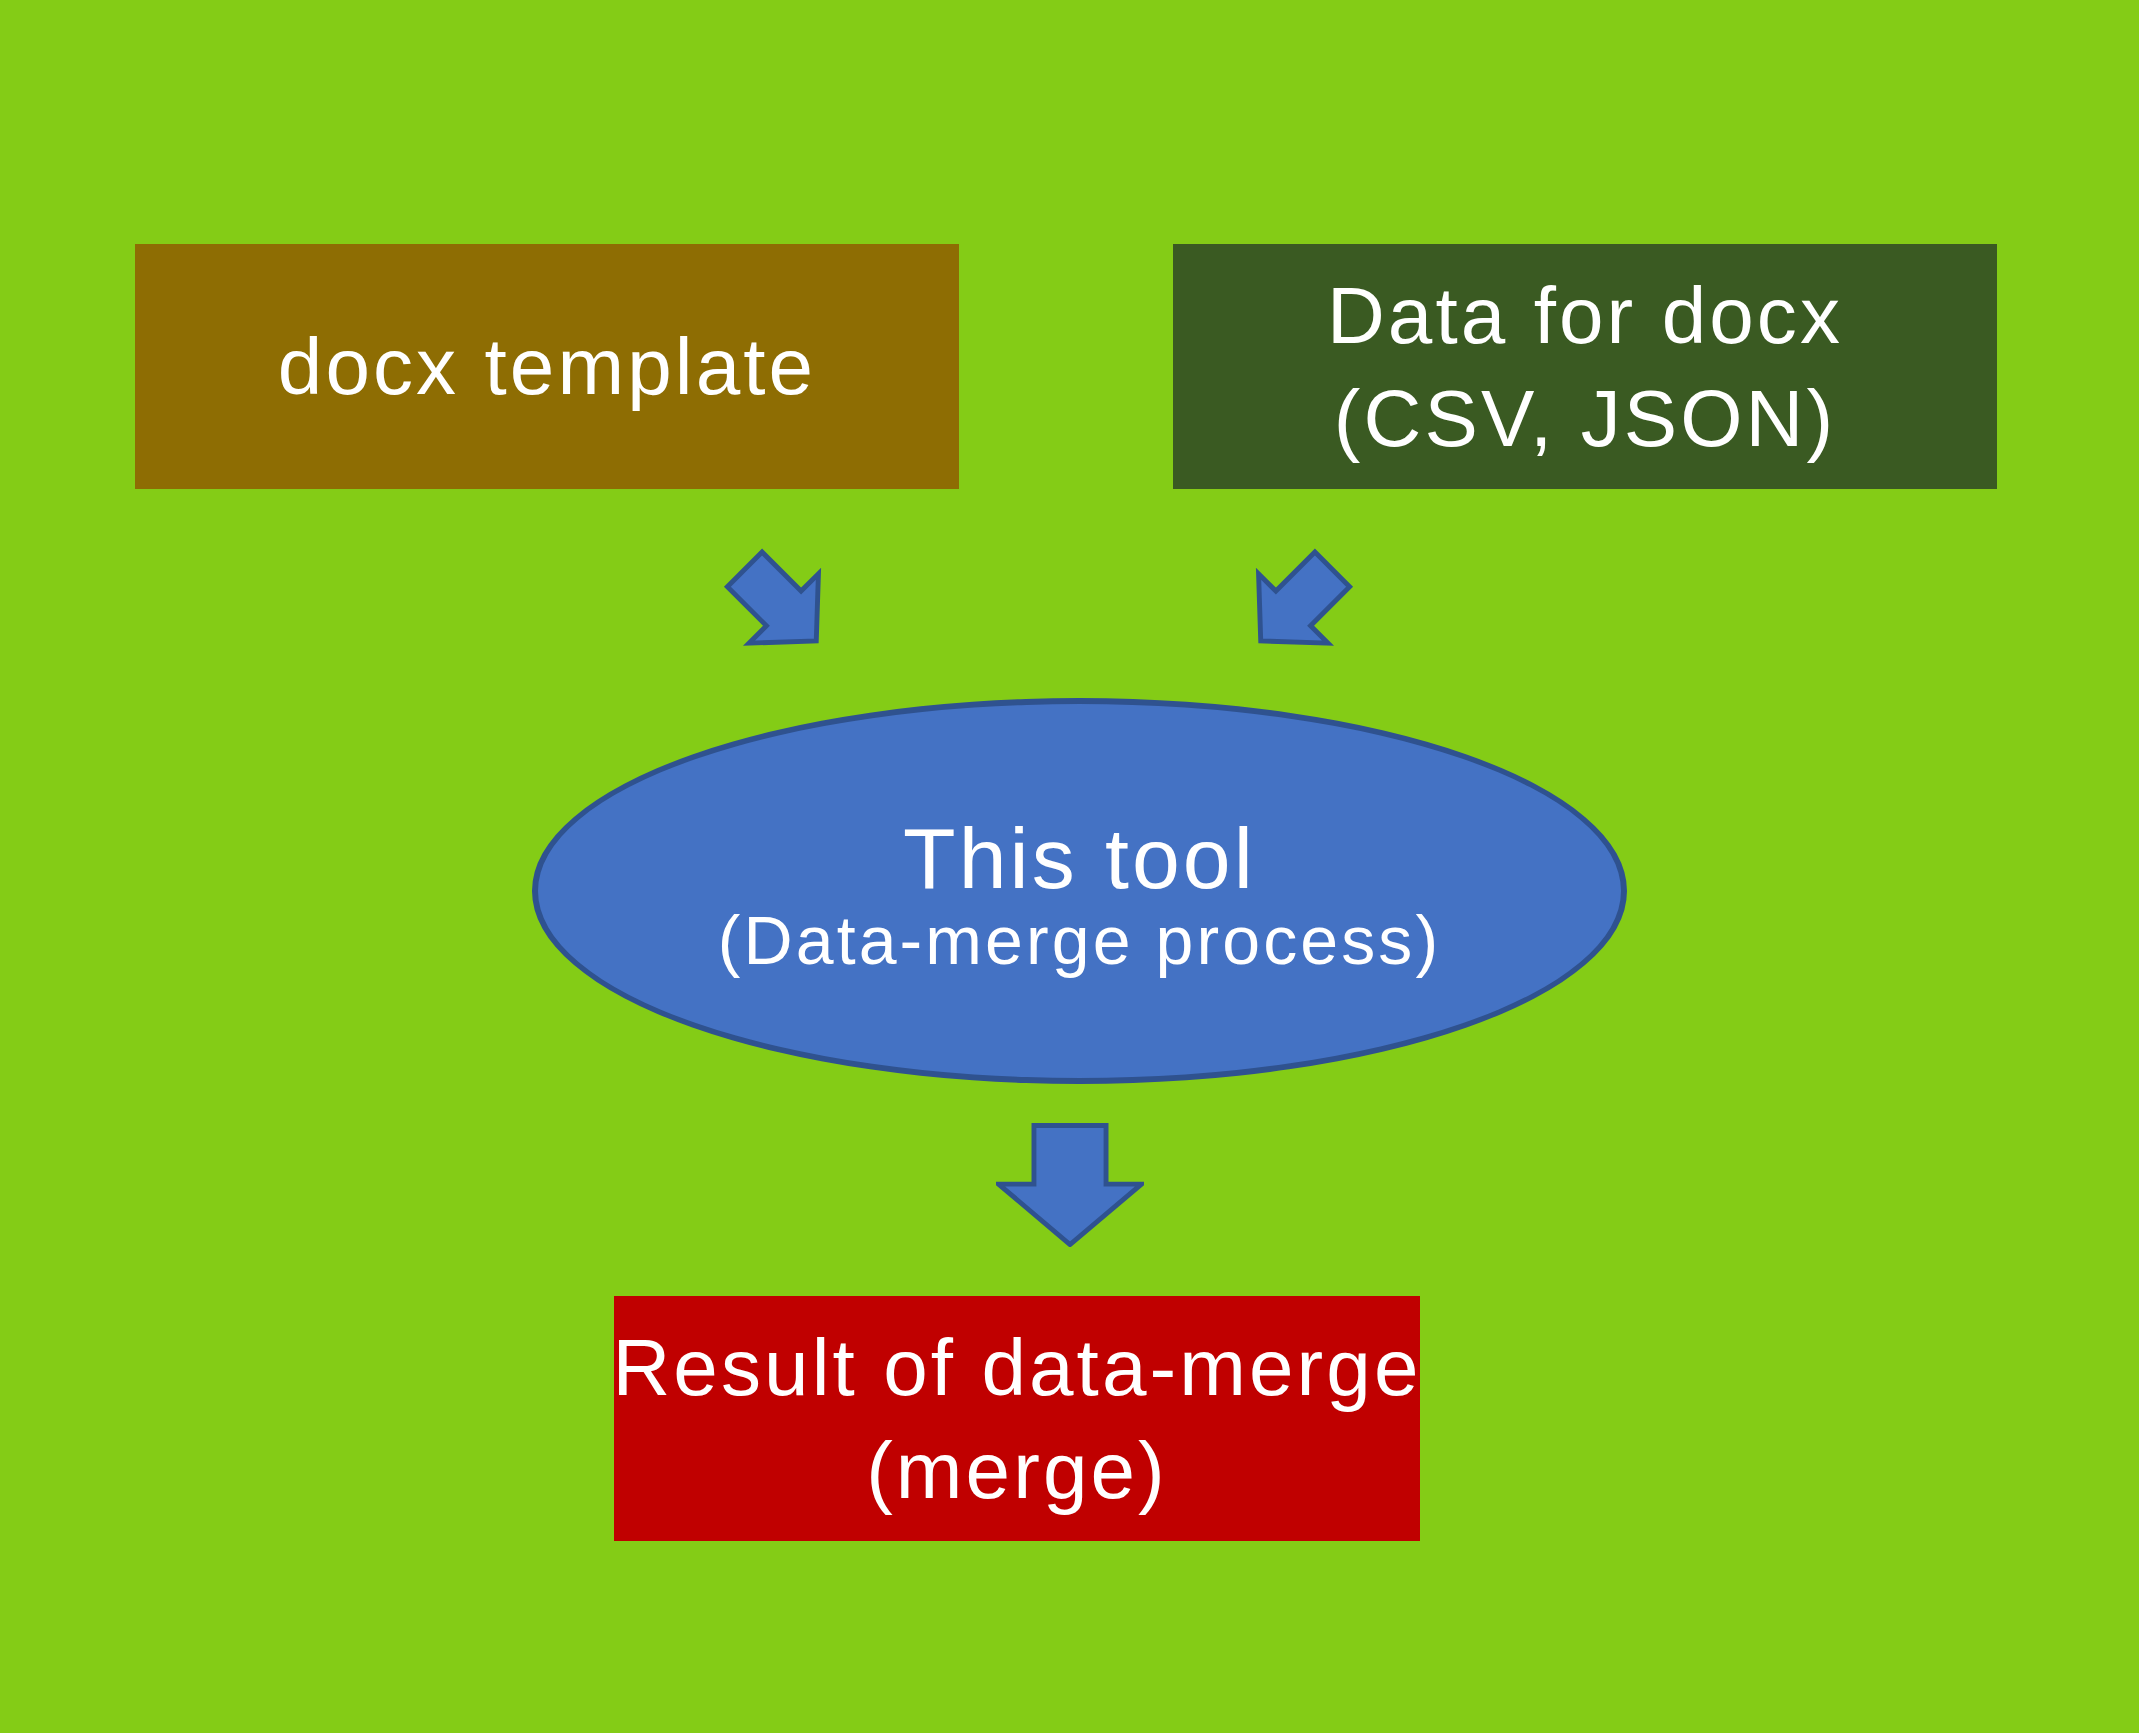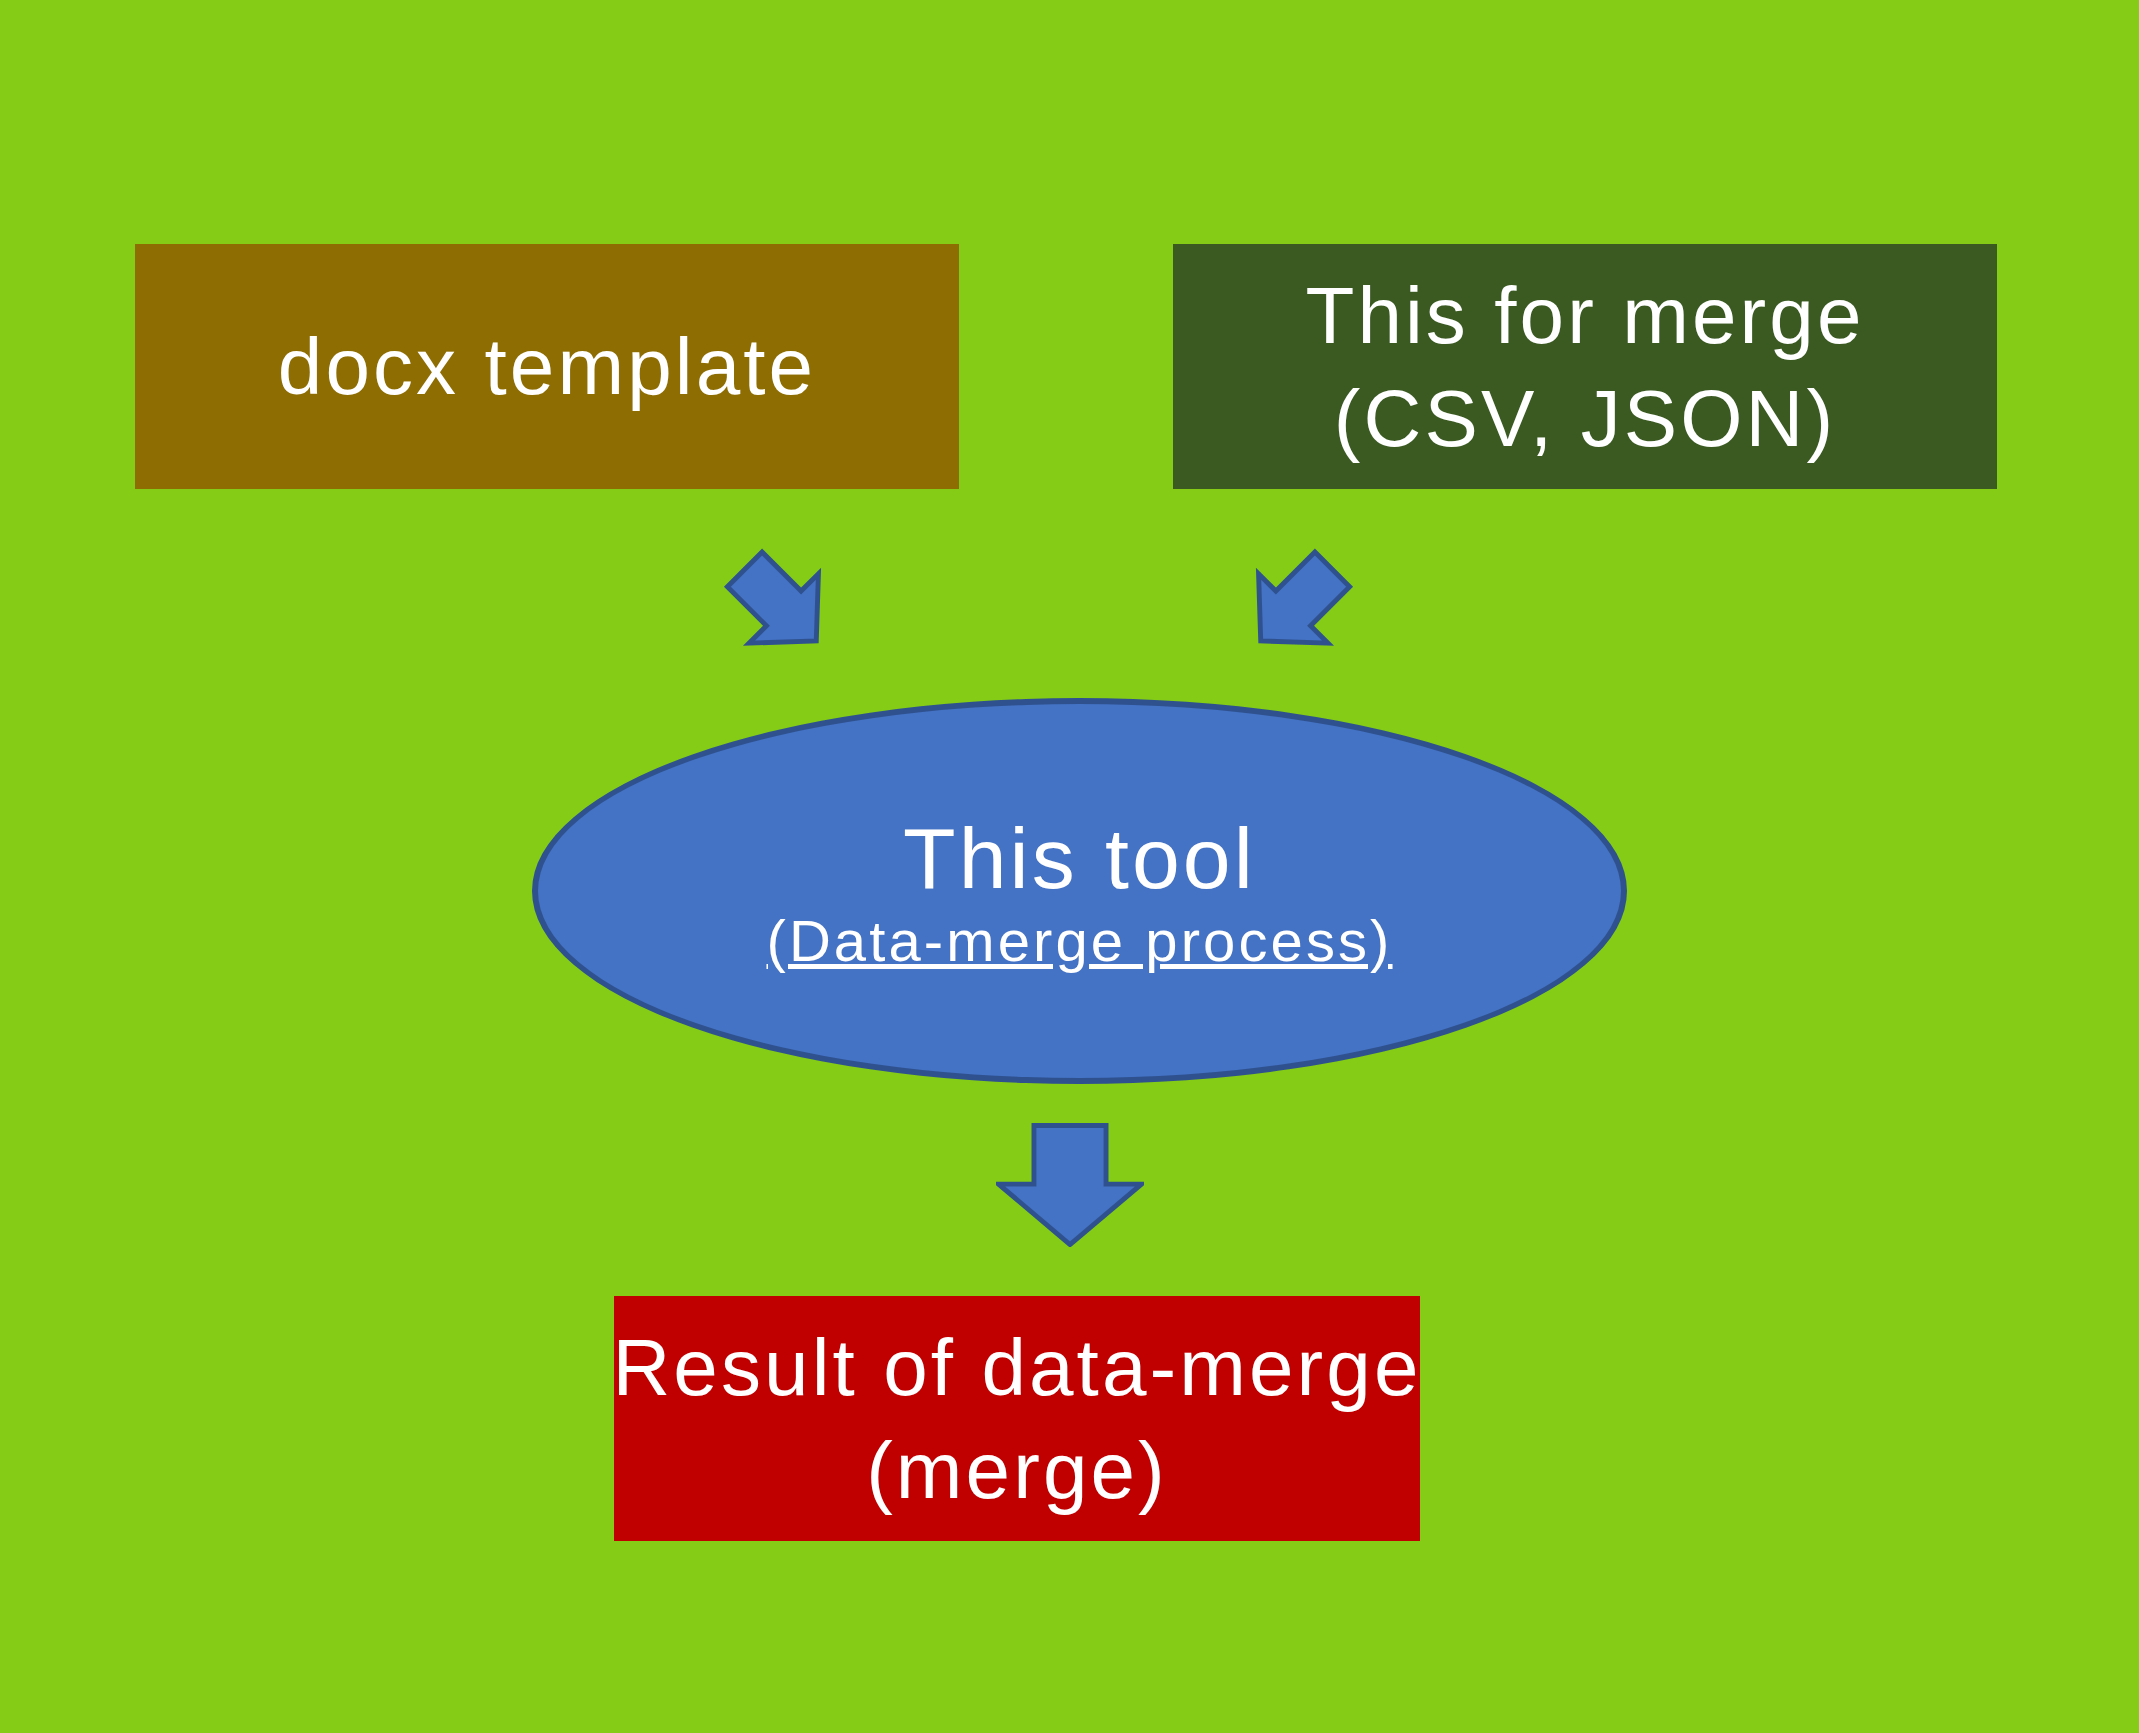--- a/index.html
+++ b/index.html
@@ -47,23 +47,22 @@
     width: 1095px; height: 386px;
     background: #4472C4;
     border: 6.1px solid #2F528F;
     border-radius: 50%;
   }
   #node-this-tool .line-primary {
     font-size: 86px;
     line-height: 98px;
   }
   #node-this-tool .line-secondary {
-    font-size: 58px;
+    font-size: 68px;
     line-height: 67px;
-    text-decoration: underline;
   }
   #node-result {
     left: 614px; top: 1296px;
     width: 806px; height: 245px;
     background: #C00000;
   }
   .connector {
     position: absolute;
   }
   #arrow-left  { left: 710px; top: 535px; }
@@ -73,21 +72,21 @@
 </head>
 <body>
 
 <div id="canvas">
 
   <div class="node" id="node-docx-template">
     <div class="line">docx template</div>
   </div>
 
   <div class="node" id="node-data-for-merge">
-    <div class="line">This for merge</div>
+    <div class="line">Data for docx</div>
     <div class="line">(CSV, JSON)</div>
   </div>
 
   <svg class="connector" id="arrow-left" width="141" height="141" viewBox="0 0 230 230">
     <polygon points="75,32 155,32 155,122 195,122 115,197 35,122 75,122" transform="rotate(-45 115 114.5)" stroke="#2F528F" stroke-width="8" stroke-linejoin="miter" fill="#4472C4"></polygon>
   </svg>
 
   <svg class="connector" id="arrow-right" width="141" height="141" viewBox="0 0 230 230">
     <polygon points="75,32 155,32 155,122 195,122 115,197 35,122 75,122" transform="rotate(45 115 114.5)" stroke="#2F528F" stroke-width="8" stroke-linejoin="miter" fill="#4472C4"></polygon>
   </svg>

